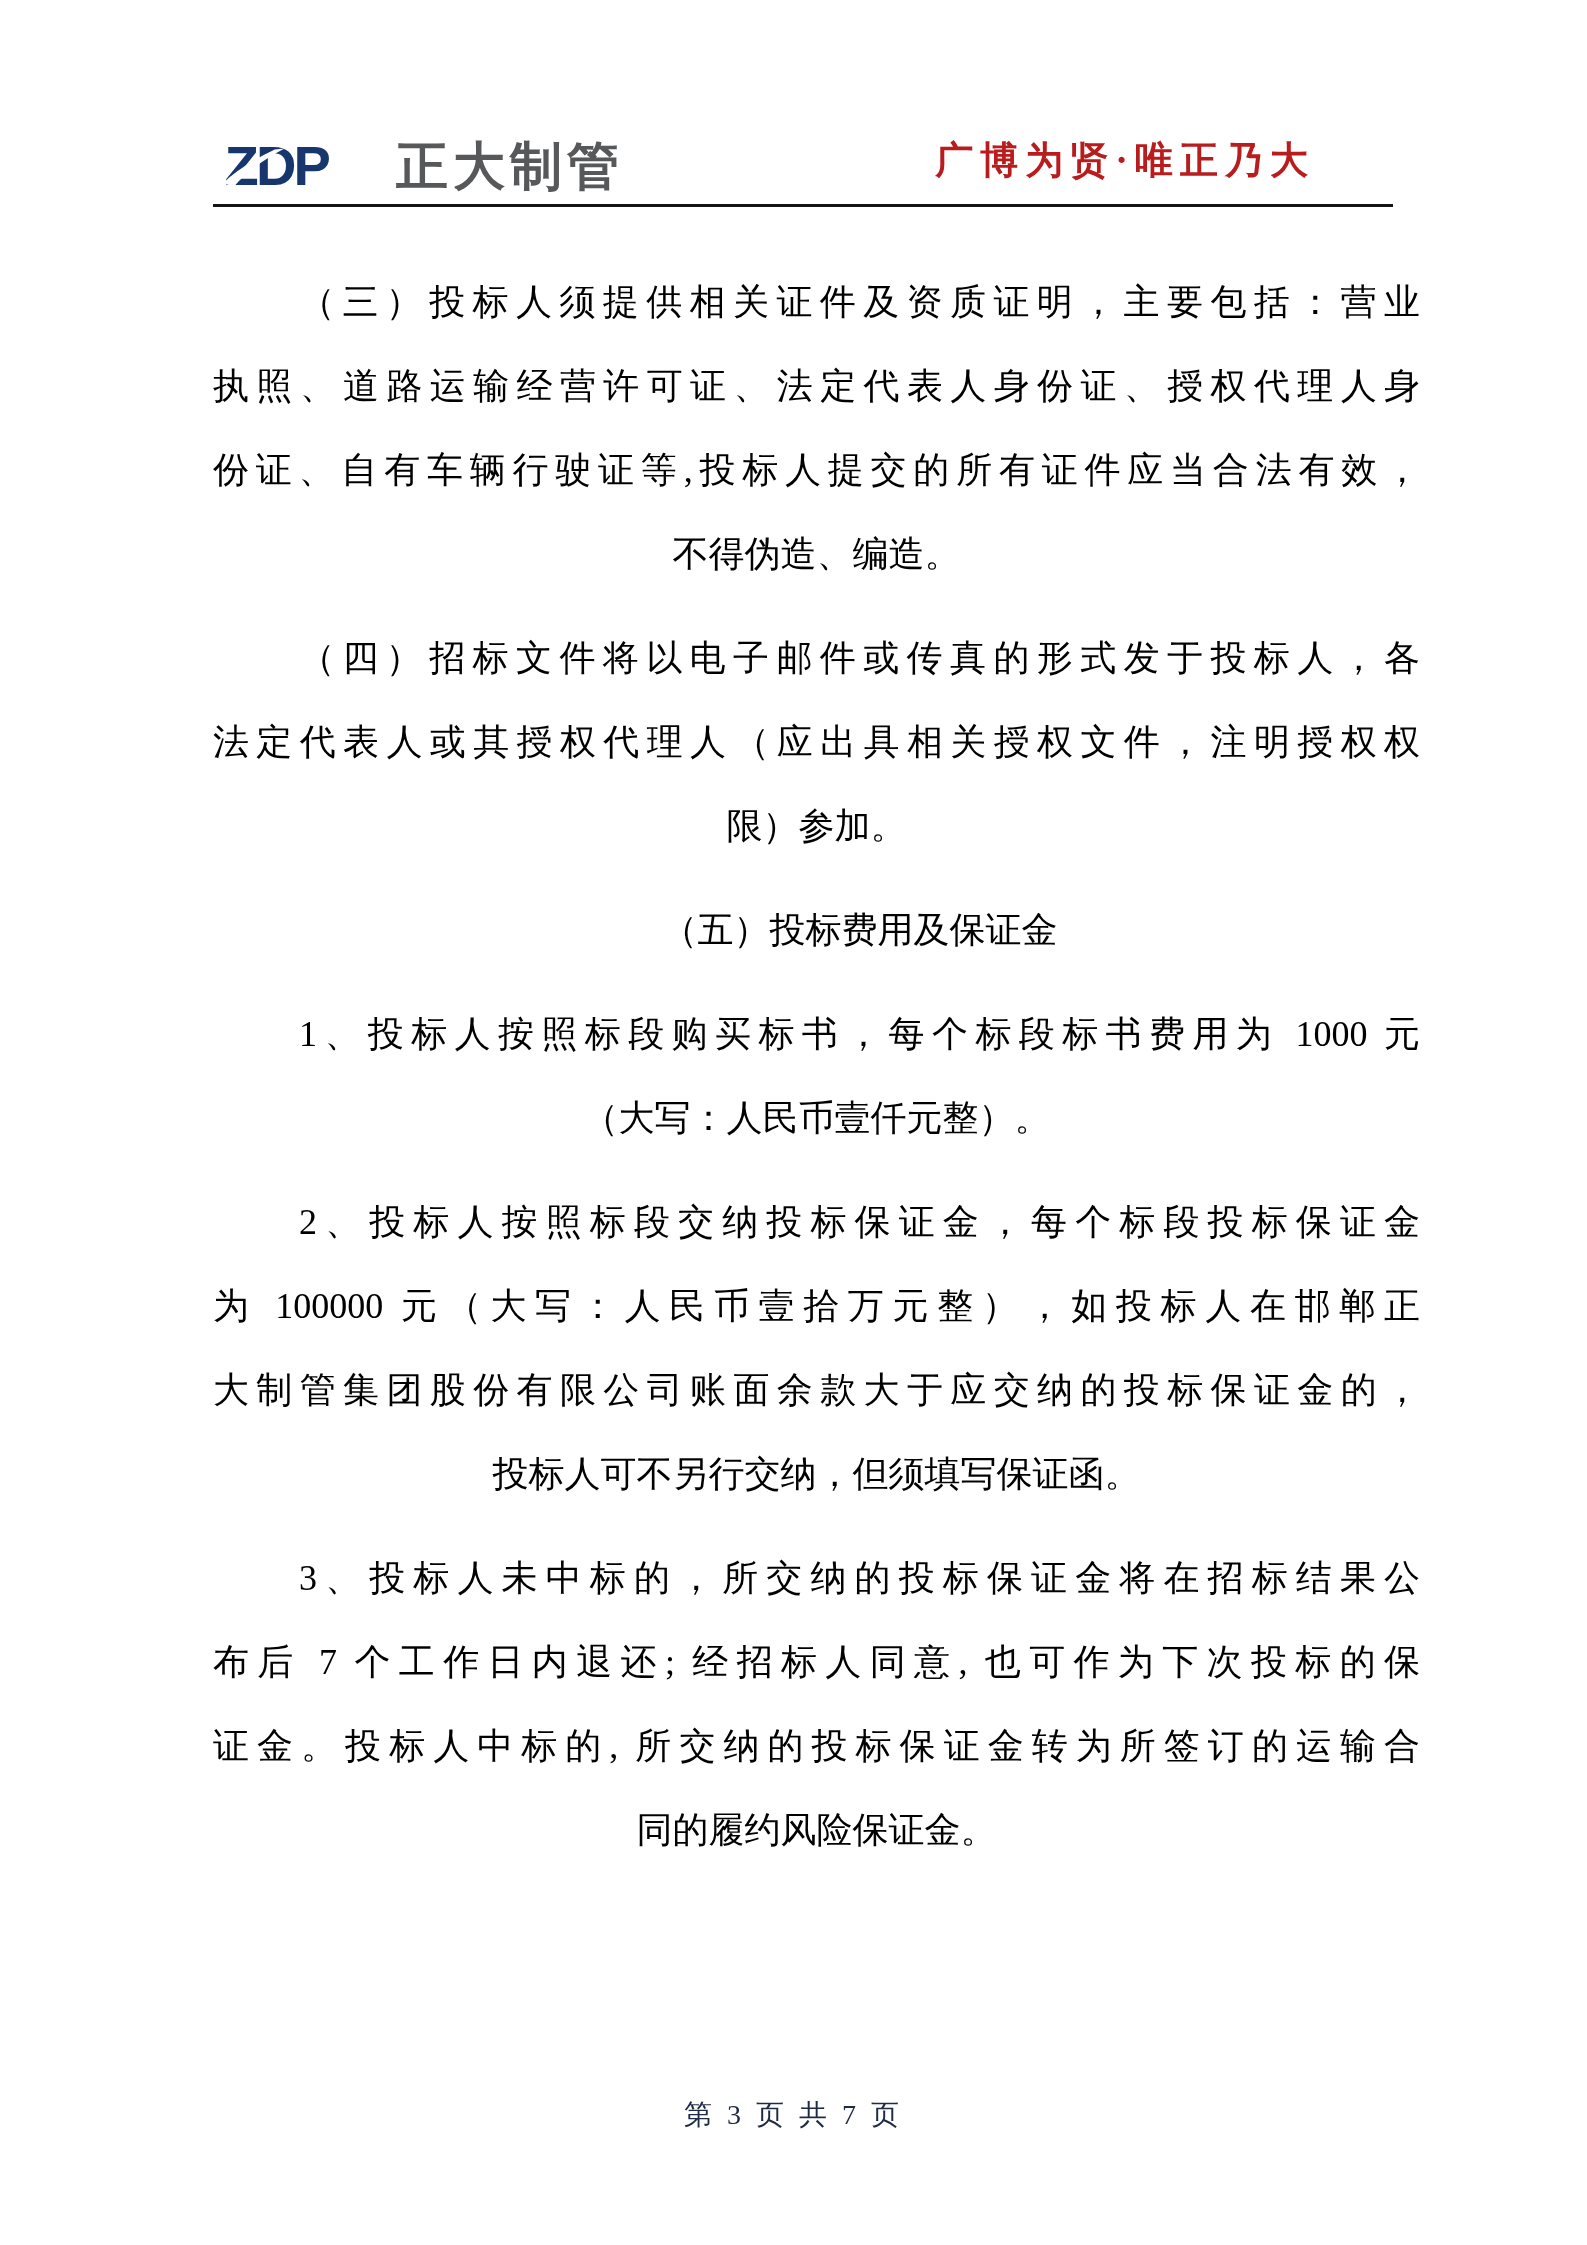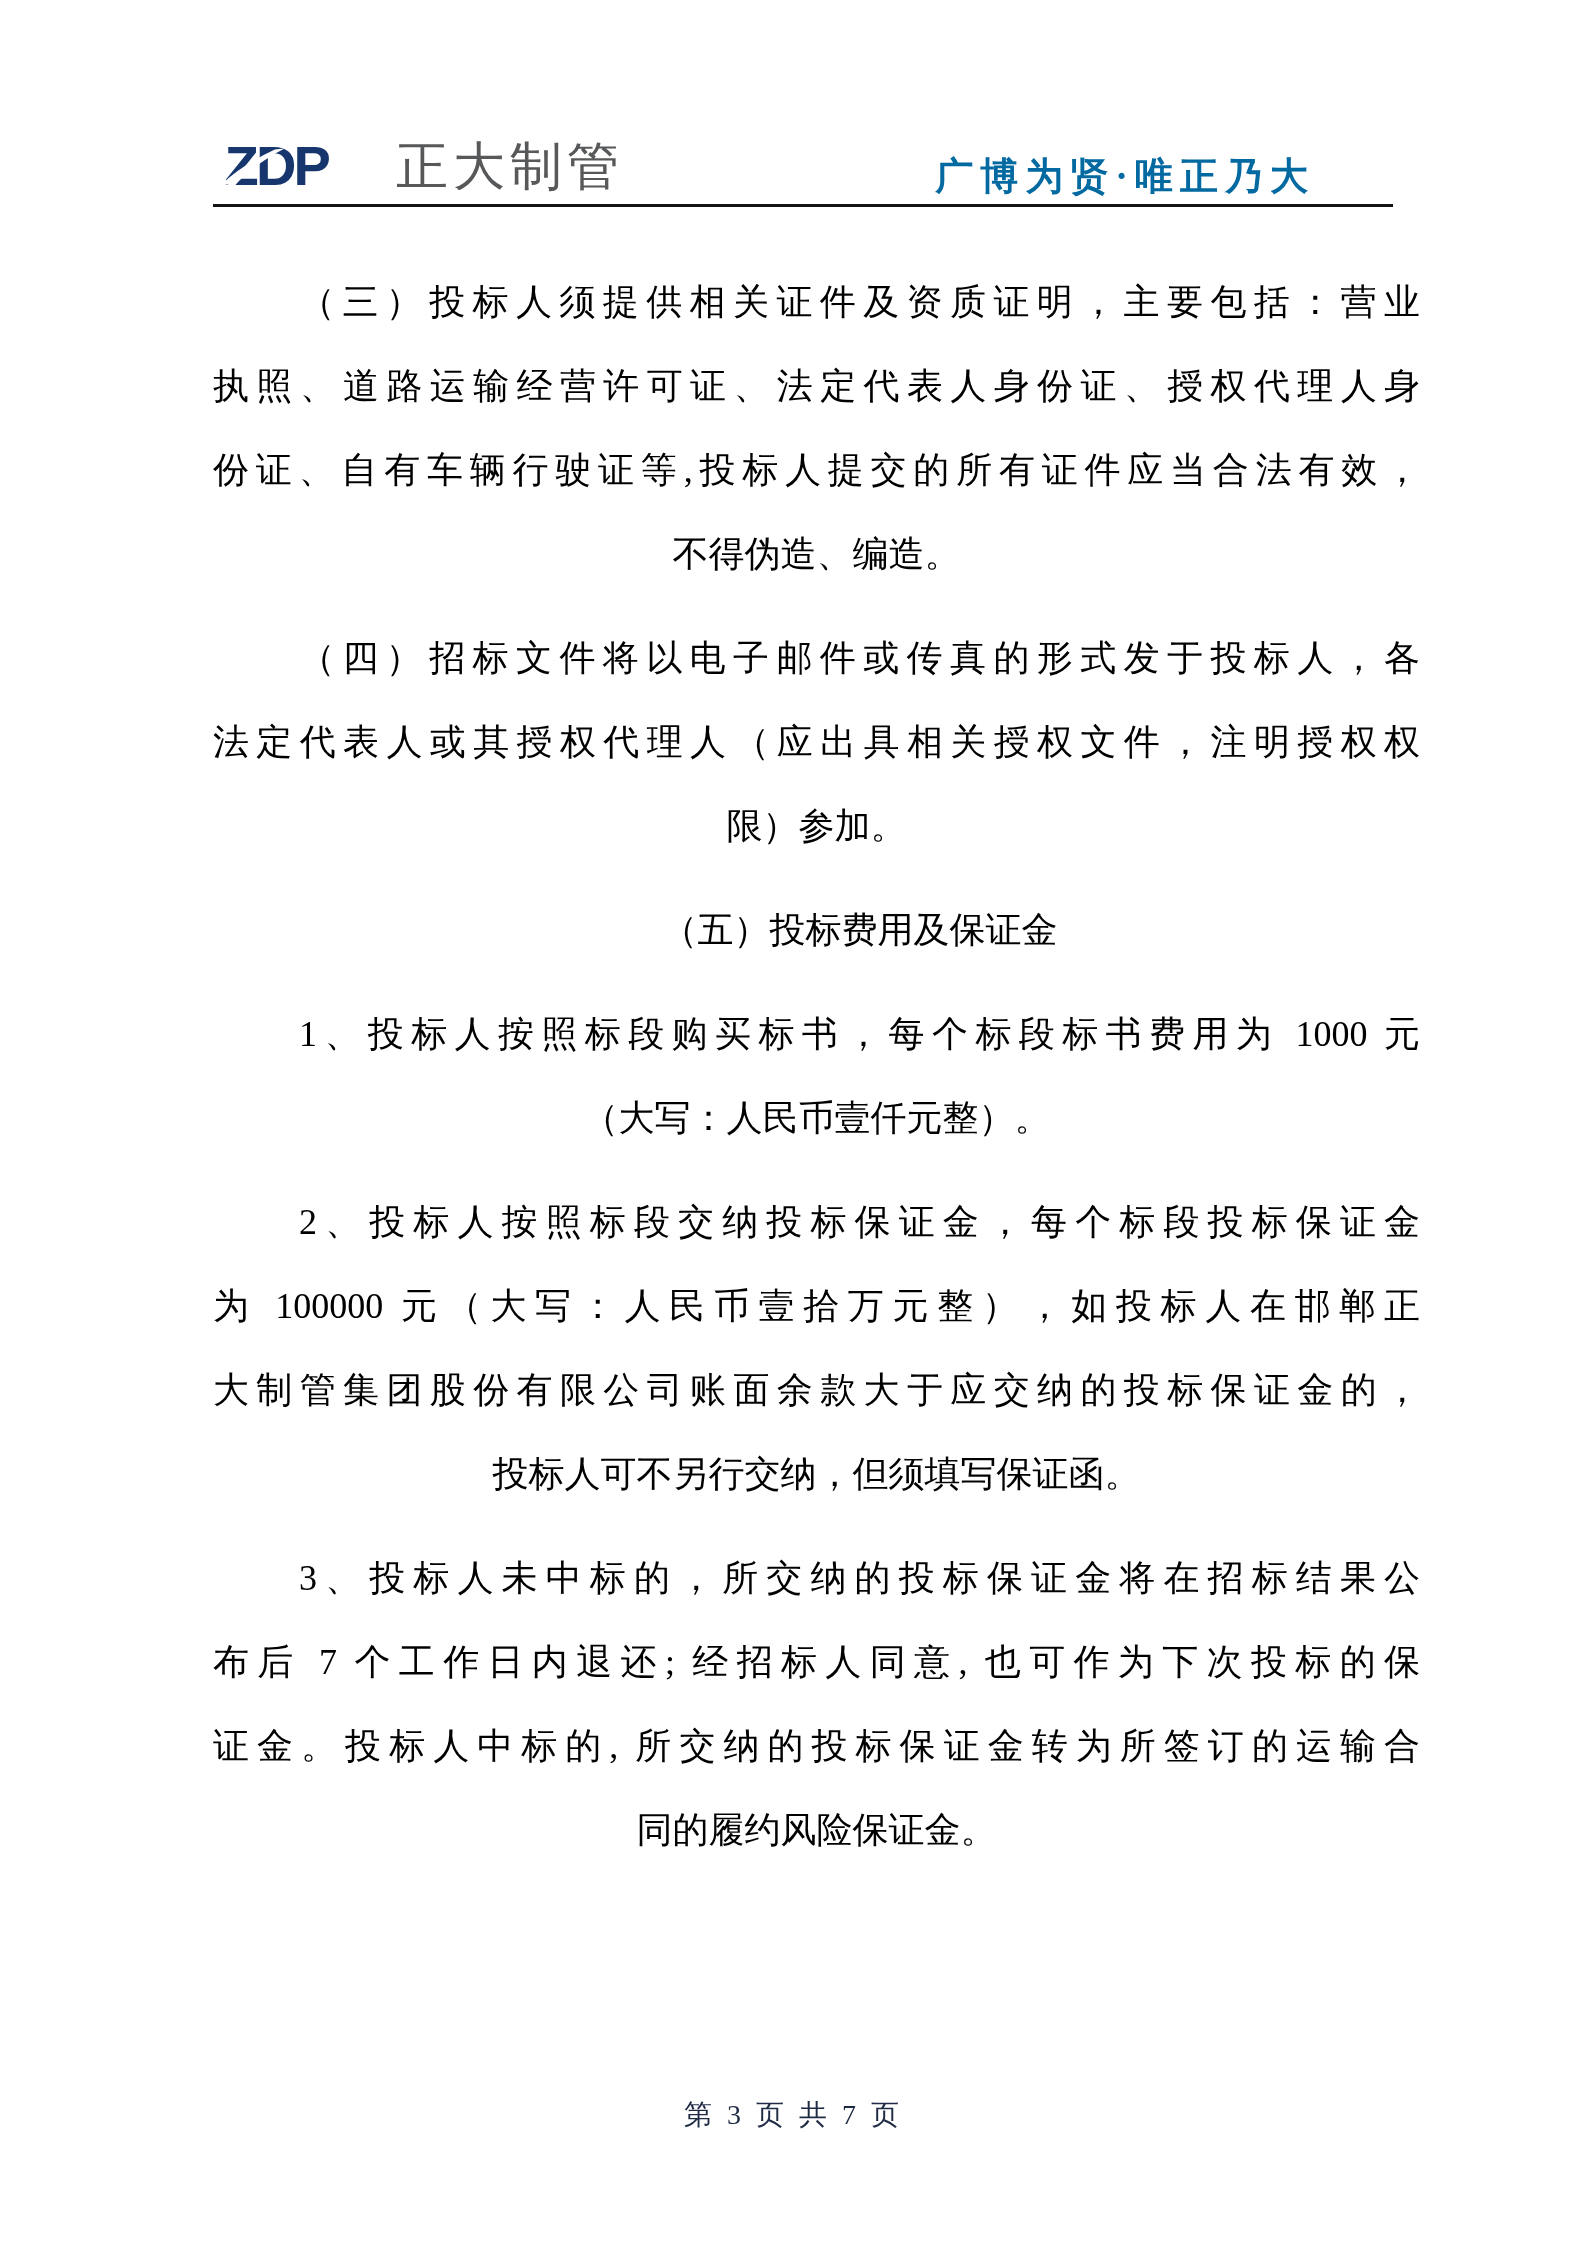--- a/index.html
+++ b/index.html
@@ -10,28 +10,28 @@
     font-family:"Liberation Serif","DejaVu Serif",serif;
     overflow:hidden;
   }
   
   .header{position:absolute;left:0;top:0;width:100%;height:210px;}
   .logo-group{position:absolute;left:222px;top:138px;height:56px;display:flex;align-items:flex-start;}
   .logo-mark{display:block;width:152px;height:56px;}
   .logo-name{
     margin-left:22px;
     font-family:"Liberation Sans","DejaVu Sans",sans-serif;
-    font-weight:normal;font-size:52px;line-height:56px;
+    font-weight:bold;font-size:52px;line-height:56px;
     color:#57585a;letter-spacing:5px;white-space:nowrap;
   }
   .slogan{
-    position:absolute;right:272px;top:154px;
+    position:absolute;right:272px;top:138px;
     font-family:"Liberation Serif","DejaVu Serif",serif;
     font-weight:bold;font-size:38px;line-height:44px;
-    color:#0369a1;letter-spacing:7px;white-space:nowrap;
+    color:#b91c1c;letter-spacing:7px;white-space:nowrap;
   }
   .header-rule{
     position:absolute;left:213px;top:204px;
     width:1180px;height:3px;background:#141414;
   }
   
   .doc-body{
     position:absolute;left:213px;top:260px;width:1207px;
     font-size:36px;color:#000000;
   }

